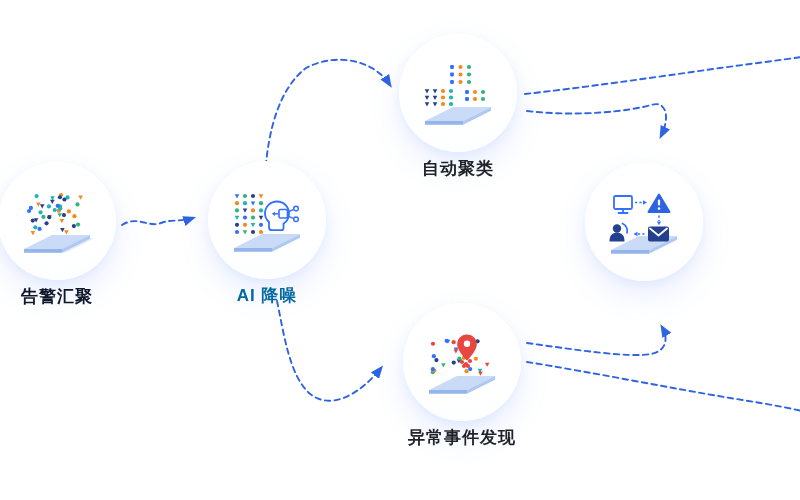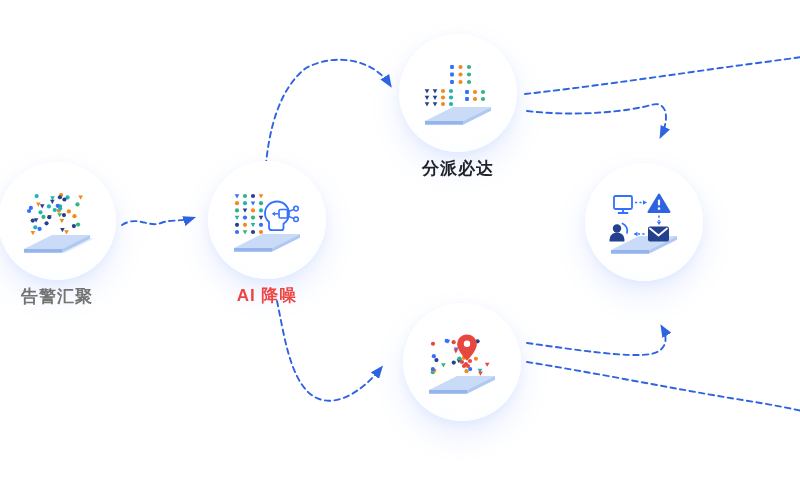--- a/index.html
+++ b/index.html
@@ -86,21 +86,21 @@
           <circle cx="34.25695180892944" cy="28.20388627052307" r="2.1" fill="#28418F"></circle>
           <circle cx="31.557908535003662" cy="34.27525544166565" r="2.1" fill="#28418F"></circle>
           <path d="M21.07925100326538 13.543024671077728 L25.67925100326538 13.543024671077728 L23.37925100326538 17.743024671077727 Z" fill="#F28A1F"></path>
           <path d="M18.78419668674469 29.339597058296203 L23.38419668674469 29.339597058296203 L21.08419668674469 33.5395970582962 Z" fill="#28418F"></path>
           <circle cx="42.72736132144928" cy="16.846750497817993" r="2.1" fill="#3370FF"></circle>
           <path d="M45.126125526428225 39.05585927963257 L49.72612552642822 39.05585927963257 L47.42612552642822 43.25585927963257 Z" fill="#28418F"></path>
           <circle cx="49.42226505279541" cy="10.52401876449585" r="2.1" fill="#28418F"></circle>
         </g>
     </svg>
   </div>
-  <div class="node-label" style="color: #737373;">告警汇聚</div>
+  <div class="node-label" style="color: #0f172a;">告警汇聚</div>
 </div>
 
 <div class="node" style="left:197px;top:161px;width:140px;">
   <div class="node-circle">
     <svg width="84" height="70" viewBox="0 0 84 70">
       <g>
           <polygon points="9,60 47,60 75,46 37,46" fill="#C9DBF7"></polygon>
           <polygon points="9,60 47,60 47,63.8 9,63.8" fill="#93B5EC"></polygon>
           <polygon points="47,60 75,46 75,49.8 47,63.8" fill="#AFC9F3"></polygon>
         </g>
@@ -135,21 +135,21 @@
           <rect x="54" y="21.5" width="8.5" height="8.5" rx="1.5" fill="#ffffff" stroke="#3370FF" stroke-width="1.6"></rect>
           <line x1="53.5" y1="25.8" x2="49" y2="25.8" stroke="#3370FF" stroke-width="1.5"></line>
           <path d="M50 23.7 L46.8 25.8 L50 27.9 Z" fill="#3370FF"></path>
           <line x1="62.5" y1="24" x2="69" y2="21.3" stroke="#3370FF" stroke-width="1.4"></line>
           <line x1="62.5" y1="27.8" x2="69" y2="30.6" stroke="#3370FF" stroke-width="1.4"></line>
           <circle cx="71" cy="20.6" r="2.3" fill="#ffffff" stroke="#3370FF" stroke-width="1.5"></circle>
           <circle cx="71" cy="31.2" r="2.3" fill="#ffffff" stroke="#3370FF" stroke-width="1.5"></circle>
         </g>
     </svg>
   </div>
-  <div class="node-label" style="color: #ef4444;">AI 降噪</div>
+  <div class="node-label" style="color: #0369a1;">AI 降噪</div>
 </div>
 
 <div class="node" style="left:388px;top:34px;width:140px;">
   <div class="node-circle">
     <svg width="84" height="70" viewBox="0 0 84 70">
       <g>
           <polygon points="9,60 47,60 75,46 37,46" fill="#C9DBF7"></polygon>
           <polygon points="9,60 47,60 47,63.8 9,63.8" fill="#93B5EC"></polygon>
           <polygon points="47,60 75,46 75,49.8 47,63.8" fill="#AFC9F3"></polygon>
         </g>
@@ -177,21 +177,21 @@
           <circle cx="35" cy="43" r="2.1" fill="#1FB5B5"></circle>
           <rect x="49.1" y="29.1" width="3.8" height="3.8" rx="0.8" fill="#3370FF"></rect>
           <rect x="49.1" y="36.1" width="3.8" height="3.8" rx="0.8" fill="#3370FF"></rect>
           <circle cx="59" cy="31" r="2.1" fill="#F28A1F"></circle>
           <circle cx="59" cy="38" r="2.1" fill="#F28A1F"></circle>
           <circle cx="67" cy="31" r="2.1" fill="#34B37E"></circle>
           <circle cx="67" cy="38" r="2.1" fill="#34B37E"></circle>
         </g>
     </svg>
   </div>
-  <div class="node-label" style="color: rgb(31, 35, 41);">分派必达</div>
+  <div class="node-label" style="color: rgb(31, 35, 41);">自动聚类</div>
 </div>
 
 <div class="node" style="left:574px;top:163px;width:140px;">
   <div class="node-circle">
     <svg width="84" height="70" viewBox="0 0 84 70">
       <g>
           <polygon points="9,60 47,60 75,46 37,46" fill="#C9DBF7"></polygon>
           <polygon points="9,60 47,60 47,63.8 9,63.8" fill="#93B5EC"></polygon>
           <polygon points="47,60 75,46 75,49.8 47,63.8" fill="#AFC9F3"></polygon>
         </g>
@@ -262,13 +262,14 @@
           <circle cx="50" cy="31" r="2.1" fill="#E8473F"></circle>
           <circle cx="44" cy="36" r="2.1" fill="#E8473F"></circle>
           <circle cx="48" cy="36" r="2.1" fill="#E8473F"></circle>
         </g>
       <g>
           <path d="M47 4.5 C41.2 4.5 37.2 9 37.2 14.2 C37.2 21 47 30.5 47 30.5 C47 30.5 56.8 21 56.8 14.2 C56.8 9 52.8 4.5 47 4.5 Z" fill="#E8473F"></path>
           <circle cx="47" cy="13.8" r="3.2" fill="#ffffff"></circle>
         </g>
     </svg>
   </div>
+  <div class="node-label" style="color: rgb(31, 35, 41);">异常事件发现</div>
 </div>
 
 </body></html>

